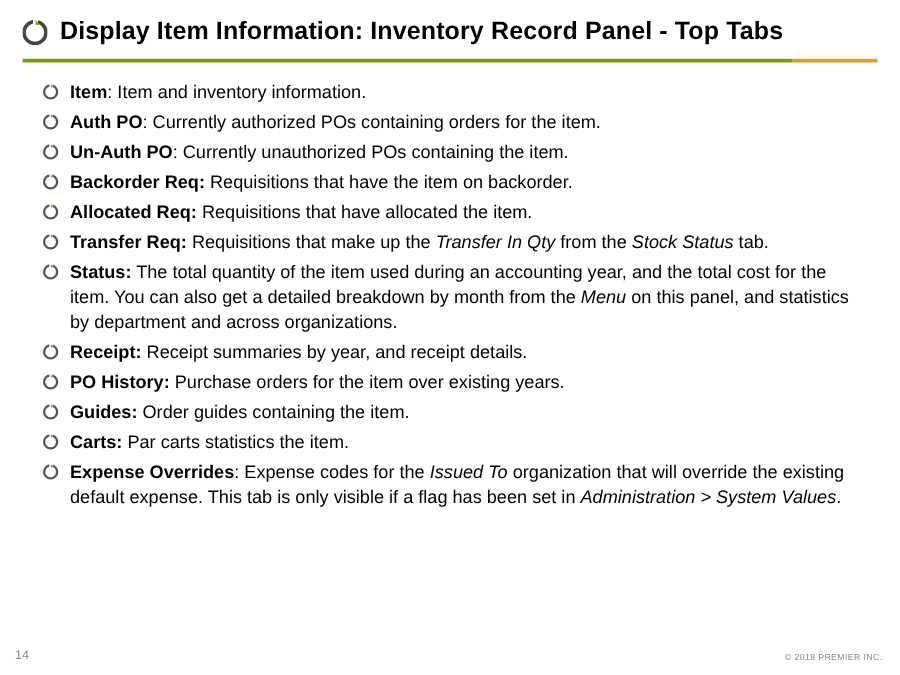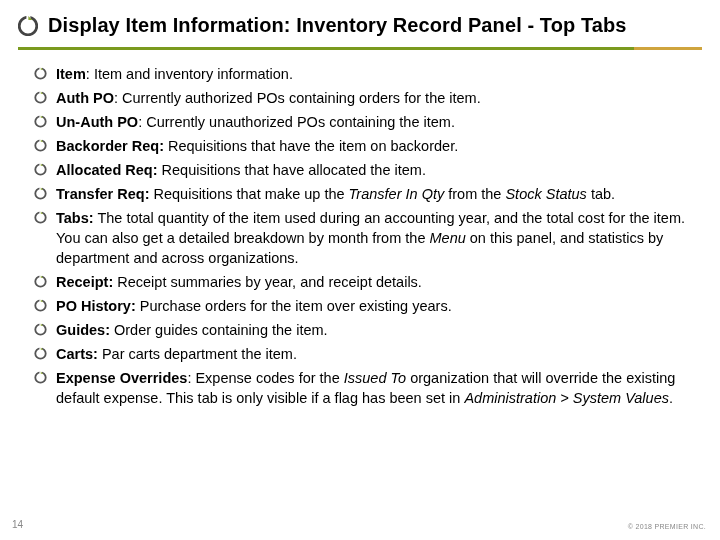--- a/index.html
+++ b/index.html
@@ -136,21 +136,21 @@
               <rect x="42" y="0" width="20" height="32" fill="#fff"></rect>
               <polygon points="52,4 70,22 52,22" fill="#8aa634"></polygon>
             </svg>
           </span><span class="term">Transfer Req:</span> <span>Requisitions that make up the </span><span class="italic">Transfer In Qty</span><span> from the </span><span class="italic">Stock Status</span><span> tab.</span></li>
         <li><span class="bullet-icon">
             <svg width="13" height="13" viewBox="0 0 100 100">
               <circle cx="50" cy="50" r="40" fill="none" stroke="#555" stroke-width="14"></circle>
               <rect x="42" y="0" width="20" height="32" fill="#fff"></rect>
               <polygon points="52,4 70,22 52,22" fill="#8aa634"></polygon>
             </svg>
-          </span><span class="term">Tabs:</span> <span>The total quantity of the item used during an accounting year, and the total cost for the item. You can also get a detailed breakdown by month from the </span><span class="italic">Menu</span><span> on this panel, and statistics by department and across organizations.</span></li>
+          </span><span class="term">Status:</span> <span>The total quantity of the item used during an accounting year, and the total cost for the item. You can also get a detailed breakdown by month from the </span><span class="italic">Menu</span><span> on this panel, and statistics by department and across organizations.</span></li>
         <li><span class="bullet-icon">
             <svg width="13" height="13" viewBox="0 0 100 100">
               <circle cx="50" cy="50" r="40" fill="none" stroke="#555" stroke-width="14"></circle>
               <rect x="42" y="0" width="20" height="32" fill="#fff"></rect>
               <polygon points="52,4 70,22 52,22" fill="#8aa634"></polygon>
             </svg>
           </span><span class="term">Receipt:</span> <span>Receipt summaries by year, and receipt details.</span></li>
         <li><span class="bullet-icon">
             <svg width="13" height="13" viewBox="0 0 100 100">
               <circle cx="50" cy="50" r="40" fill="none" stroke="#555" stroke-width="14"></circle>
@@ -164,21 +164,21 @@
               <rect x="42" y="0" width="20" height="32" fill="#fff"></rect>
               <polygon points="52,4 70,22 52,22" fill="#8aa634"></polygon>
             </svg>
           </span><span class="term">Guides:</span> <span>Order guides containing the item.</span></li>
         <li><span class="bullet-icon">
             <svg width="13" height="13" viewBox="0 0 100 100">
               <circle cx="50" cy="50" r="40" fill="none" stroke="#555" stroke-width="14"></circle>
               <rect x="42" y="0" width="20" height="32" fill="#fff"></rect>
               <polygon points="52,4 70,22 52,22" fill="#8aa634"></polygon>
             </svg>
-          </span><span class="term">Carts:</span> <span>Par carts department the item.</span></li>
+          </span><span class="term">Carts:</span> <span>Par carts statistics the item.</span></li>
         <li><span class="bullet-icon">
             <svg width="13" height="13" viewBox="0 0 100 100">
               <circle cx="50" cy="50" r="40" fill="none" stroke="#555" stroke-width="14"></circle>
               <rect x="42" y="0" width="20" height="32" fill="#fff"></rect>
               <polygon points="52,4 70,22 52,22" fill="#8aa634"></polygon>
             </svg>
           </span><span class="term">Expense Overrides</span>: <span>Expense codes for the </span><span class="italic">Issued To</span><span> organization that will override the existing default expense. This tab is only visible if a flag has been set in </span><span class="italic">Administration &gt; System Values</span><span>.</span></li>
       </ul>
   </div>
 

